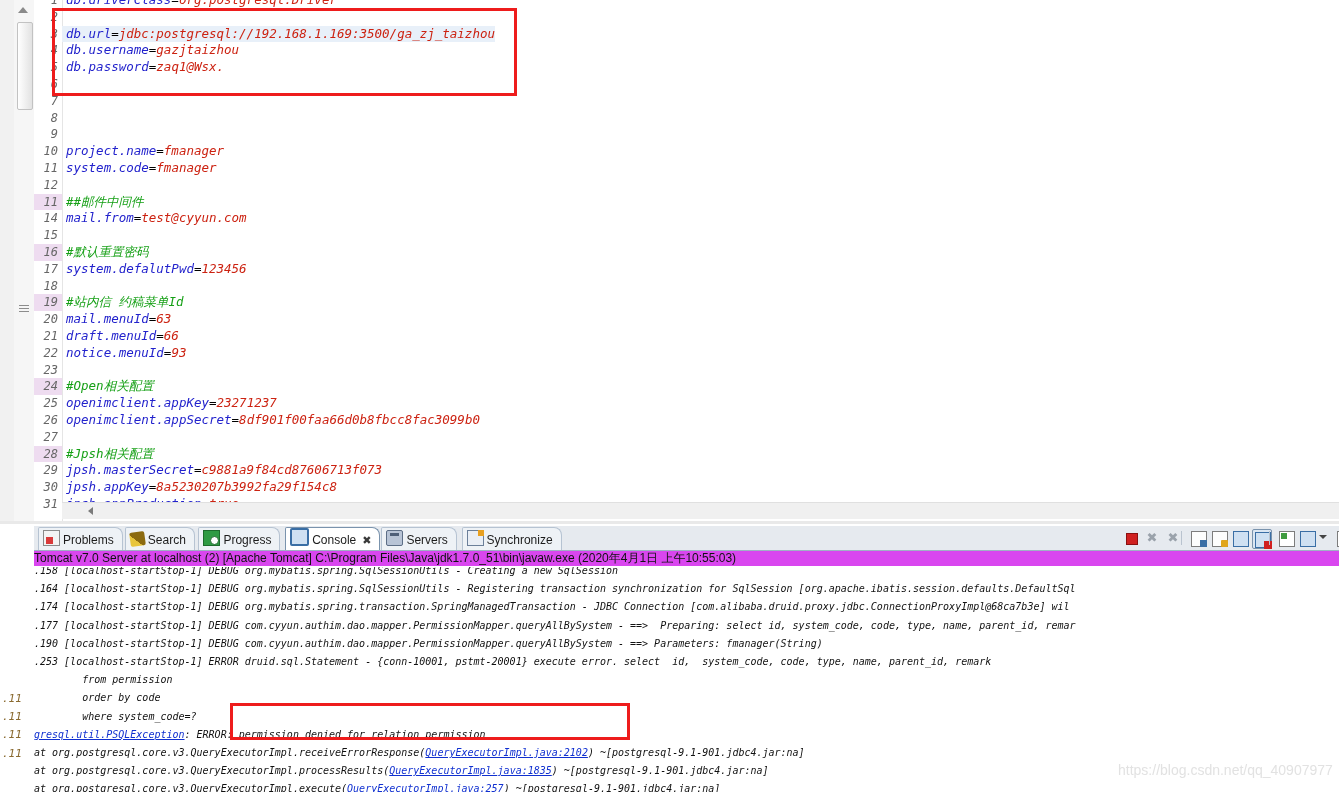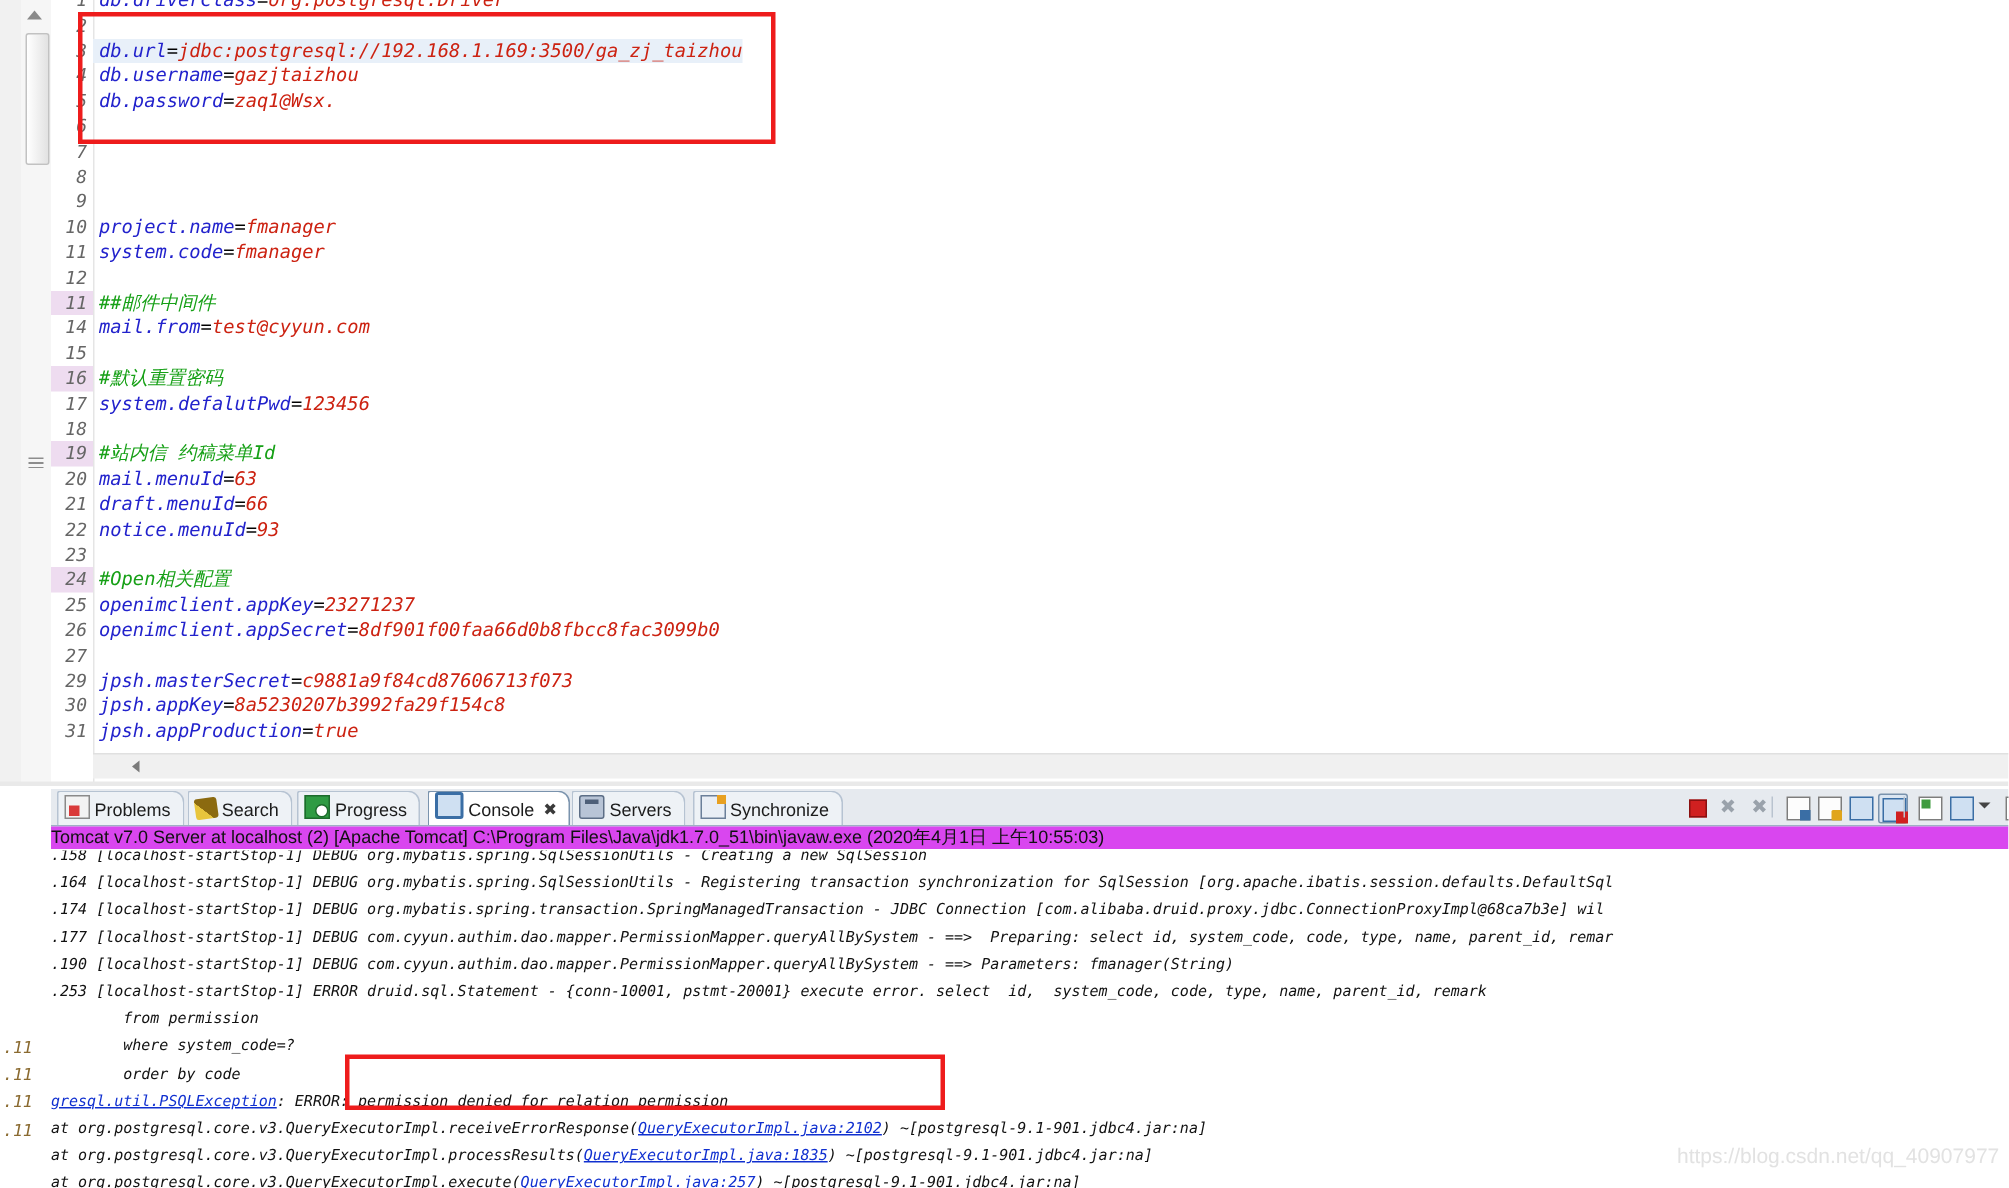--- a/index.html
+++ b/index.html
@@ -150,20 +150,21 @@
         <div class="line"><span class="ln">18</span><span class="lcontent"></span></div>
         <div class="line"><span class="ln hl">19</span><span class="lcontent"><span class="cmt">#站内信 约稿菜单Id</span></span></div>
         <div class="line"><span class="ln">20</span><span class="lcontent"><span class="k">mail.menuId</span><span class="eq">=</span><span class="v">63</span></span></div>
         <div class="line"><span class="ln">21</span><span class="lcontent"><span class="k">draft.menuId</span><span class="eq">=</span><span class="v">66</span></span></div>
         <div class="line"><span class="ln">22</span><span class="lcontent"><span class="k">notice.menuId</span><span class="eq">=</span><span class="v">93</span></span></div>
         <div class="line"><span class="ln">23</span><span class="lcontent"></span></div>
         <div class="line"><span class="ln hl">24</span><span class="lcontent"><span class="cmt">#Open相关配置</span></span></div>
         <div class="line"><span class="ln">25</span><span class="lcontent"><span class="k">openimclient.appKey</span><span class="eq">=</span><span class="v">23271237</span></span></div>
         <div class="line"><span class="ln">26</span><span class="lcontent"><span class="k">openimclient.appSecret</span><span class="eq">=</span><span class="v">8df901f00faa66d0b8fbcc8fac3099b0</span></span></div>
         <div class="line"><span class="ln">27</span><span class="lcontent"></span></div>
+        <div class="line"><span class="ln hl">28</span><span class="lcontent"><span class="cmt">#Jpsh相关配置</span></span></div>
         <div class="line"><span class="ln">29</span><span class="lcontent"><span class="k">jpsh.masterSecret</span><span class="eq">=</span><span class="v">c9881a9f84cd87606713f073</span></span></div>
         <div class="line"><span class="ln">30</span><span class="lcontent"><span class="k">jpsh.appKey</span><span class="eq">=</span><span class="v">8a5230207b3992fa29f154c8</span></span></div>
         <div class="line"><span class="ln">31</span><span class="lcontent"><span class="k">jpsh.appProduction</span><span class="eq">=</span><span class="v">true</span></span></div>
       </div>
 
     <div class="redbox" id="redbox-props"></div>
 
     <div class="h-scroll">
       <div class="left-arrow"></div>
     </div>
@@ -217,22 +218,22 @@
     <div class="cons-head">Tomcat v7.0 Server at localhost (2) [Apache Tomcat] C:\Program Files\Java\jdk1.7.0_51\bin\javaw.exe (2020年4月1日 上午10:55:03)</div>
 
     <div class="log" id="log">
         <div class="row" style="margin-top: -5px;">.158 [localhost-startStop-1] DEBUG org.mybatis.spring.SqlSessionUtils - Creating a new SqlSession</div>
         <div class="row">.164 [localhost-startStop-1] DEBUG org.mybatis.spring.SqlSessionUtils - Registering transaction synchronization for SqlSession [org.apache.ibatis.session.defaults.DefaultSql</div>
         <div class="row">.174 [localhost-startStop-1] DEBUG org.mybatis.spring.transaction.SpringManagedTransaction - JDBC Connection [com.alibaba.druid.proxy.jdbc.ConnectionProxyImpl@68ca7b3e] wil</div>
         <div class="row">.177 [localhost-startStop-1] DEBUG com.cyyun.authim.dao.mapper.PermissionMapper.queryAllBySystem - ==&gt;  Preparing: select id, system_code, code, type, name, parent_id, remar</div>
         <div class="row">.190 [localhost-startStop-1] DEBUG com.cyyun.authim.dao.mapper.PermissionMapper.queryAllBySystem - ==&gt; Parameters: fmanager(String)</div>
         <div class="row">.253 [localhost-startStop-1] ERROR druid.sql.Statement - {conn-10001, pstmt-20001} execute error. select  id,  system_code, code, type, name, parent_id, remark</div>
         <div class="row">        from permission</div>
+        <div class="row">        order by code</div>
         <div class="row">        where system_code=?</div>
-        <div class="row">        order by code</div>
         <div class="row"><span class="exc">gresql.util.PSQLException</span><span>: ERROR: permission denied for relation permission</span></div>
         <div class="row"><span>at org.postgresql.core.v3.QueryExecutorImpl.receiveErrorResponse(</span><a class="jl" href="#">QueryExecutorImpl.java:2102</a><span>) ~[postgresql-9.1-901.jdbc4.jar:na]</span></div>
         <div class="row"><span>at org.postgresql.core.v3.QueryExecutorImpl.processResults(</span><a class="jl" href="#">QueryExecutorImpl.java:1835</a><span>) ~[postgresql-9.1-901.jdbc4.jar:na]</span></div>
         <div class="row"><span>at org.postgresql.core.v3.QueryExecutorImpl.execute(</span><a class="jl" href="#">QueryExecutorImpl.java:257</a><span>) ~[postgresql-9.1-901.jdbc4.jar:na]</span></div>
       </div>
   </div>
 
   <div class="left-residue" id="left-residue">
       <div>.11</div>
       <div>.11</div>

